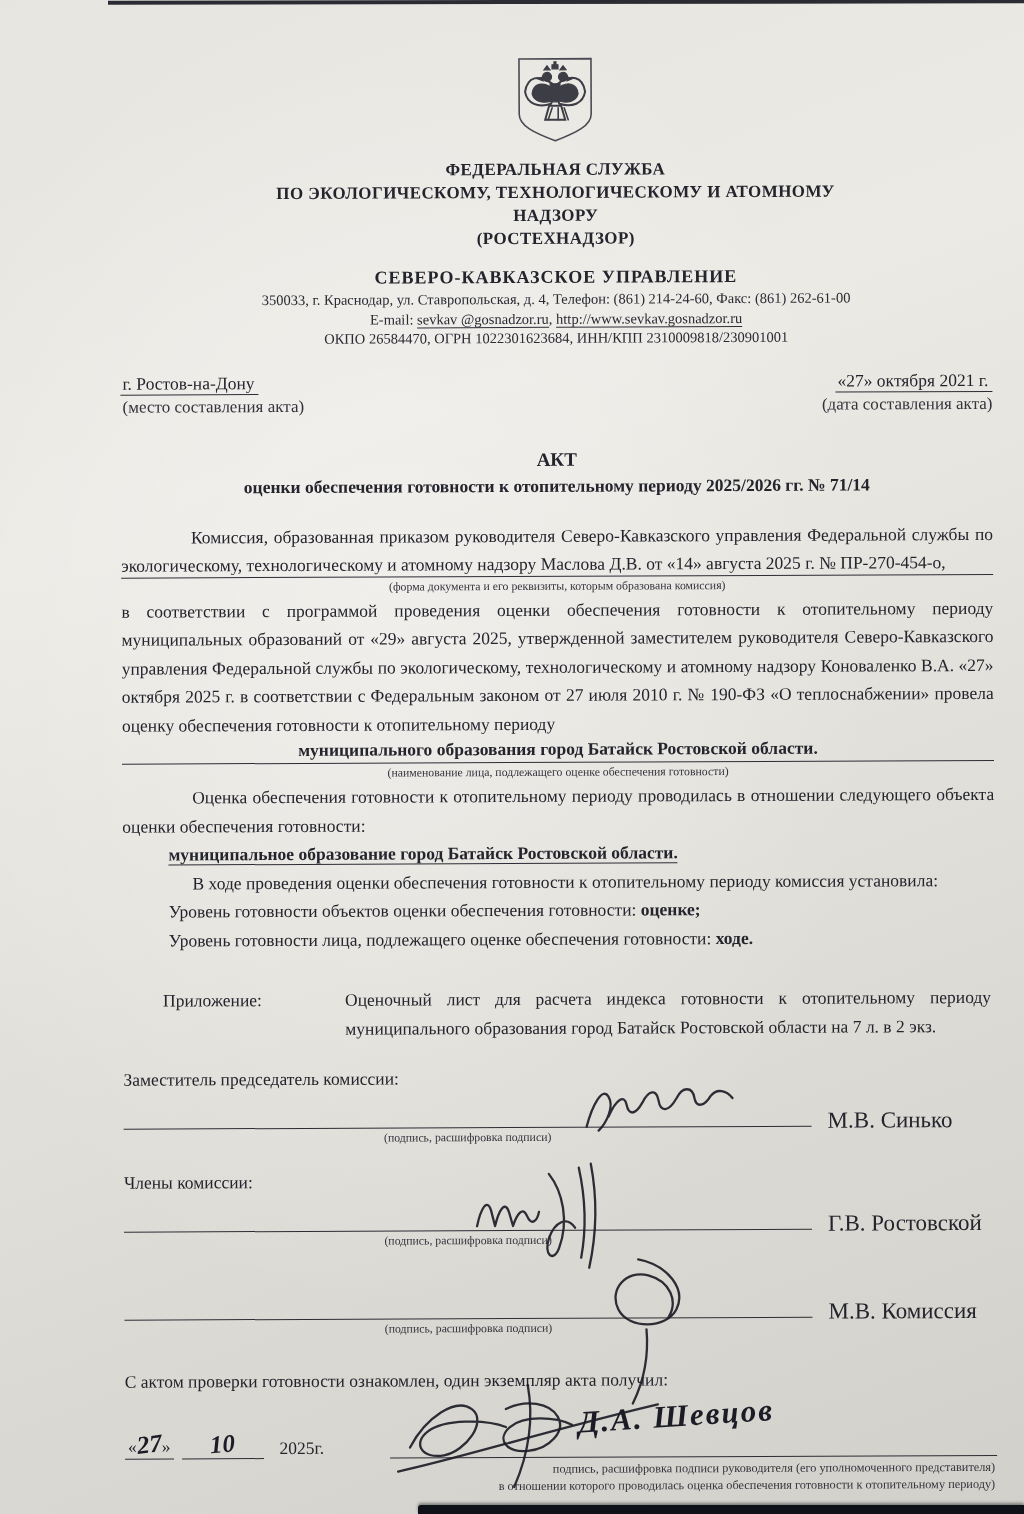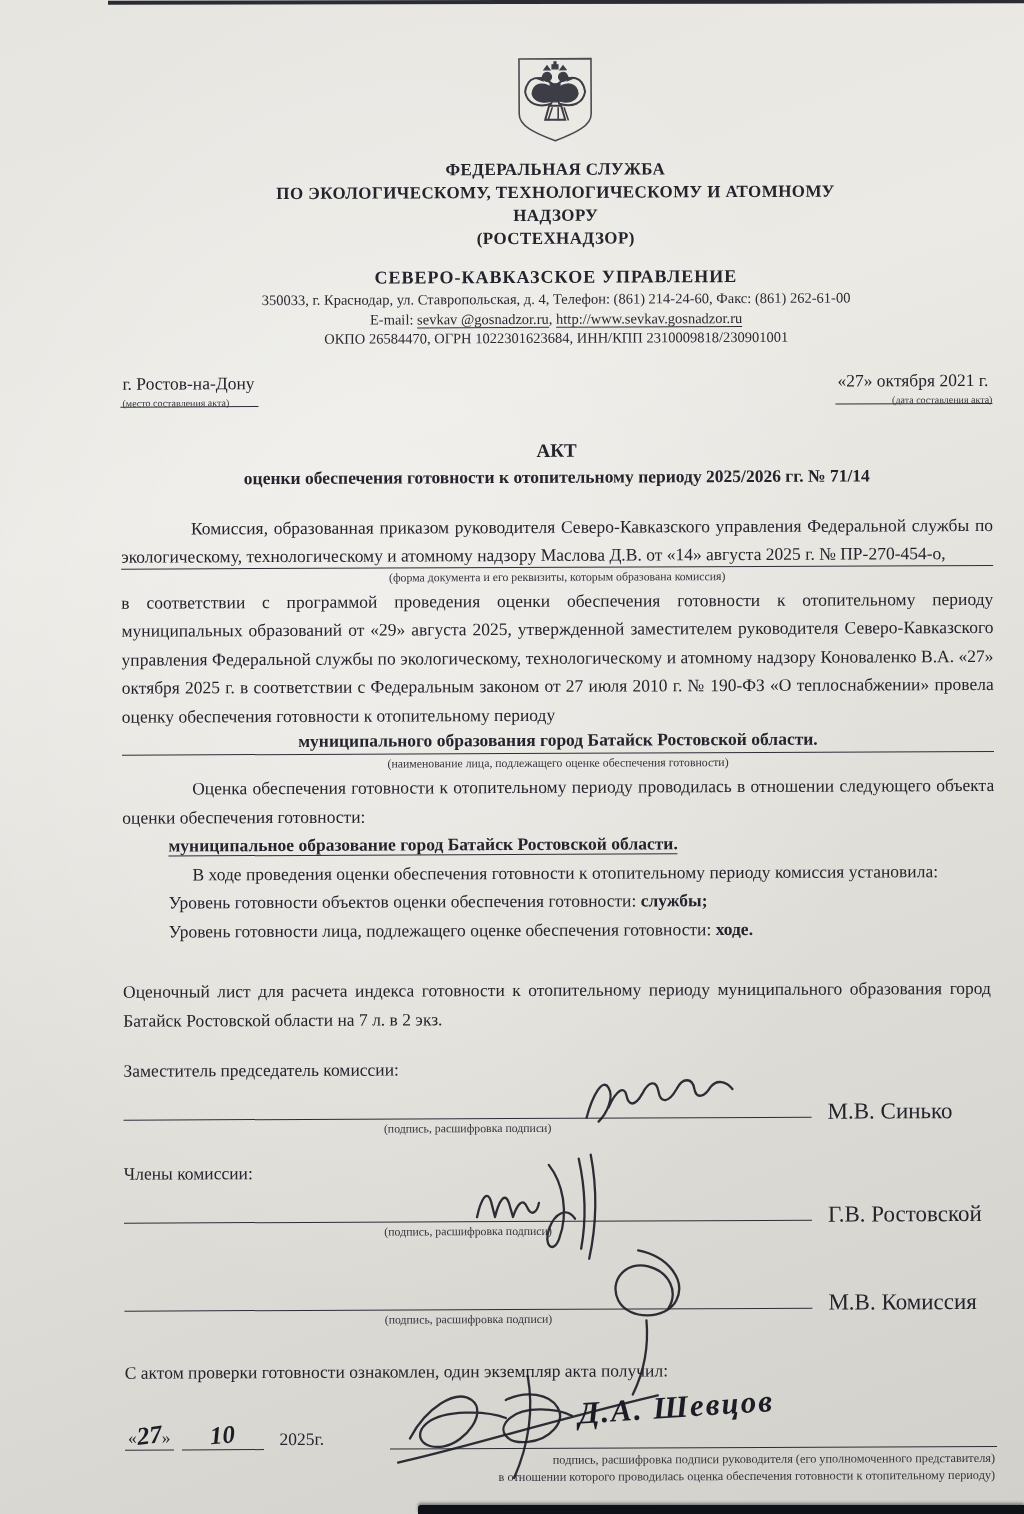--- a/index.html
+++ b/index.html
@@ -20,22 +20,22 @@
   .emblem{width:82px;margin:0 auto 10px auto;}
   .org{ text-align:center;font-weight:bold;font-size:17px;line-height:23px;letter-spacing:.4px;}
   .dept{text-align:center;font-weight:bold;font-size:18px;letter-spacing:1px;margin-top:15px;line-height:24px;}
   .addr{text-align:center;font-size:14.5px;line-height:18.5px;margin-top:1px;color:#2a2a33;}
   .addr:first-of-type{margin-top:11px;}
   .u{border-bottom:1px solid #2c2c35;}
 
   
   .meta-row{display:flex;justify-content:space-between;margin-top:24px;}
   .meta-cell{font-size:17.5px;}
-  .meta-main{border-bottom:1.5px solid #2c2c35;padding:0 4px 13px 2px;}
-  .meta-cap{font-size:10px;color:#33333c;margin-top:3px;padding-left:2px;}
+  .meta-main{border-bottom:1.5px solid #2c2c35;padding:0 4px 1px 2px;}
+  .meta-cap{font-size:17px;color:#33333c;margin-top:3px;padding-left:2px;}
   .meta-right{text-align:right;}
   .meta-right .meta-cap{text-align:right;}
 
   .title{ text-align:center;font-weight:bold;font-size:19px;margin-top:33px;}
   .subtitle{text-align:center;font-weight:bold;font-size:17.5px;margin-top:5px;}
 
   
   .body{font-size:17.5px;line-height:28.5px;text-align:justify;margin:0;}
   .ind{text-indent:70px;}
   .p1{margin-top:25px;}
@@ -127,24 +127,25 @@
 
     <p class="body ind p1">Комиссия, образованная приказом руководителя Северо-Кавказского управления Федеральной службы по экологическому, технологическому и атомному надзору Маслова Д.В. от «14» августа 2025 г. № ПР-270-454-о,</p>
     <div class="rule"></div>
     <div class="cap-center">(форма документа и его реквизиты, которым образована комиссия)</div>
     <p class="body">в соответствии с программой проведения оценки обеспечения готовности к отопительному периоду муниципальных образований от «29» августа 2025, утвержденной заместителем руководителя Северо-Кавказского управления Федеральной службы по экологическому, технологическому и атомному надзору Коноваленко В.А. «27» октября 2025 г. в соответствии с Федеральным законом от 27 июля 2010 г. № 190-ФЗ «О теплоснабжении» провела оценку обеспечения готовности к отопительному периоду</p>
     <div class="entity">муниципального образования город Батайск Ростовской области.</div>
     <div class="cap-center">(наименование лица, подлежащего оценке обеспечения готовности)</div>
     <p class="body ind">Оценка обеспечения готовности к отопительному периоду проводилась в отношении следующего объекта оценки обеспечения готовности:</p>
     <div class="object-line"><b>муниципальное образование город Батайск Ростовской области.</b></div>
     <p class="body ind">В ходе проведения оценки обеспечения готовности к отопительному периоду комиссия установила:</p>
-    <div class="level"><span>Уровень готовности объектов оценки обеспечения готовности: </span><b>службы;</b></div>
+    <div class="level"><span>Уровень готовности объектов оценки обеспечения готовности: </span><b>оценке;</b></div>
     <div class="level"><span>Уровень готовности лица, подлежащего оценке обеспечения готовности: </span><b>ходе.</b></div>
 
     <div class="attachment">
+      <div class="att-label">Приложение:</div>
       <div class="att-text">Оценочный лист для расчета индекса готовности к отопительному периоду муниципального образования город Батайск Ростовской области на 7 л. в 2 экз.</div>
     </div>
 
     <div class="sig-label">Заместитель председатель комиссии:</div>
     <div class="sig-row">
       <div class="sig-line-col">
         <div class="sig-line"></div>
         <div class="sig-cap">(подпись, расшифровка подписи)</div>
       </div>
       <div class="sig-name">М.В. Синько</div>

